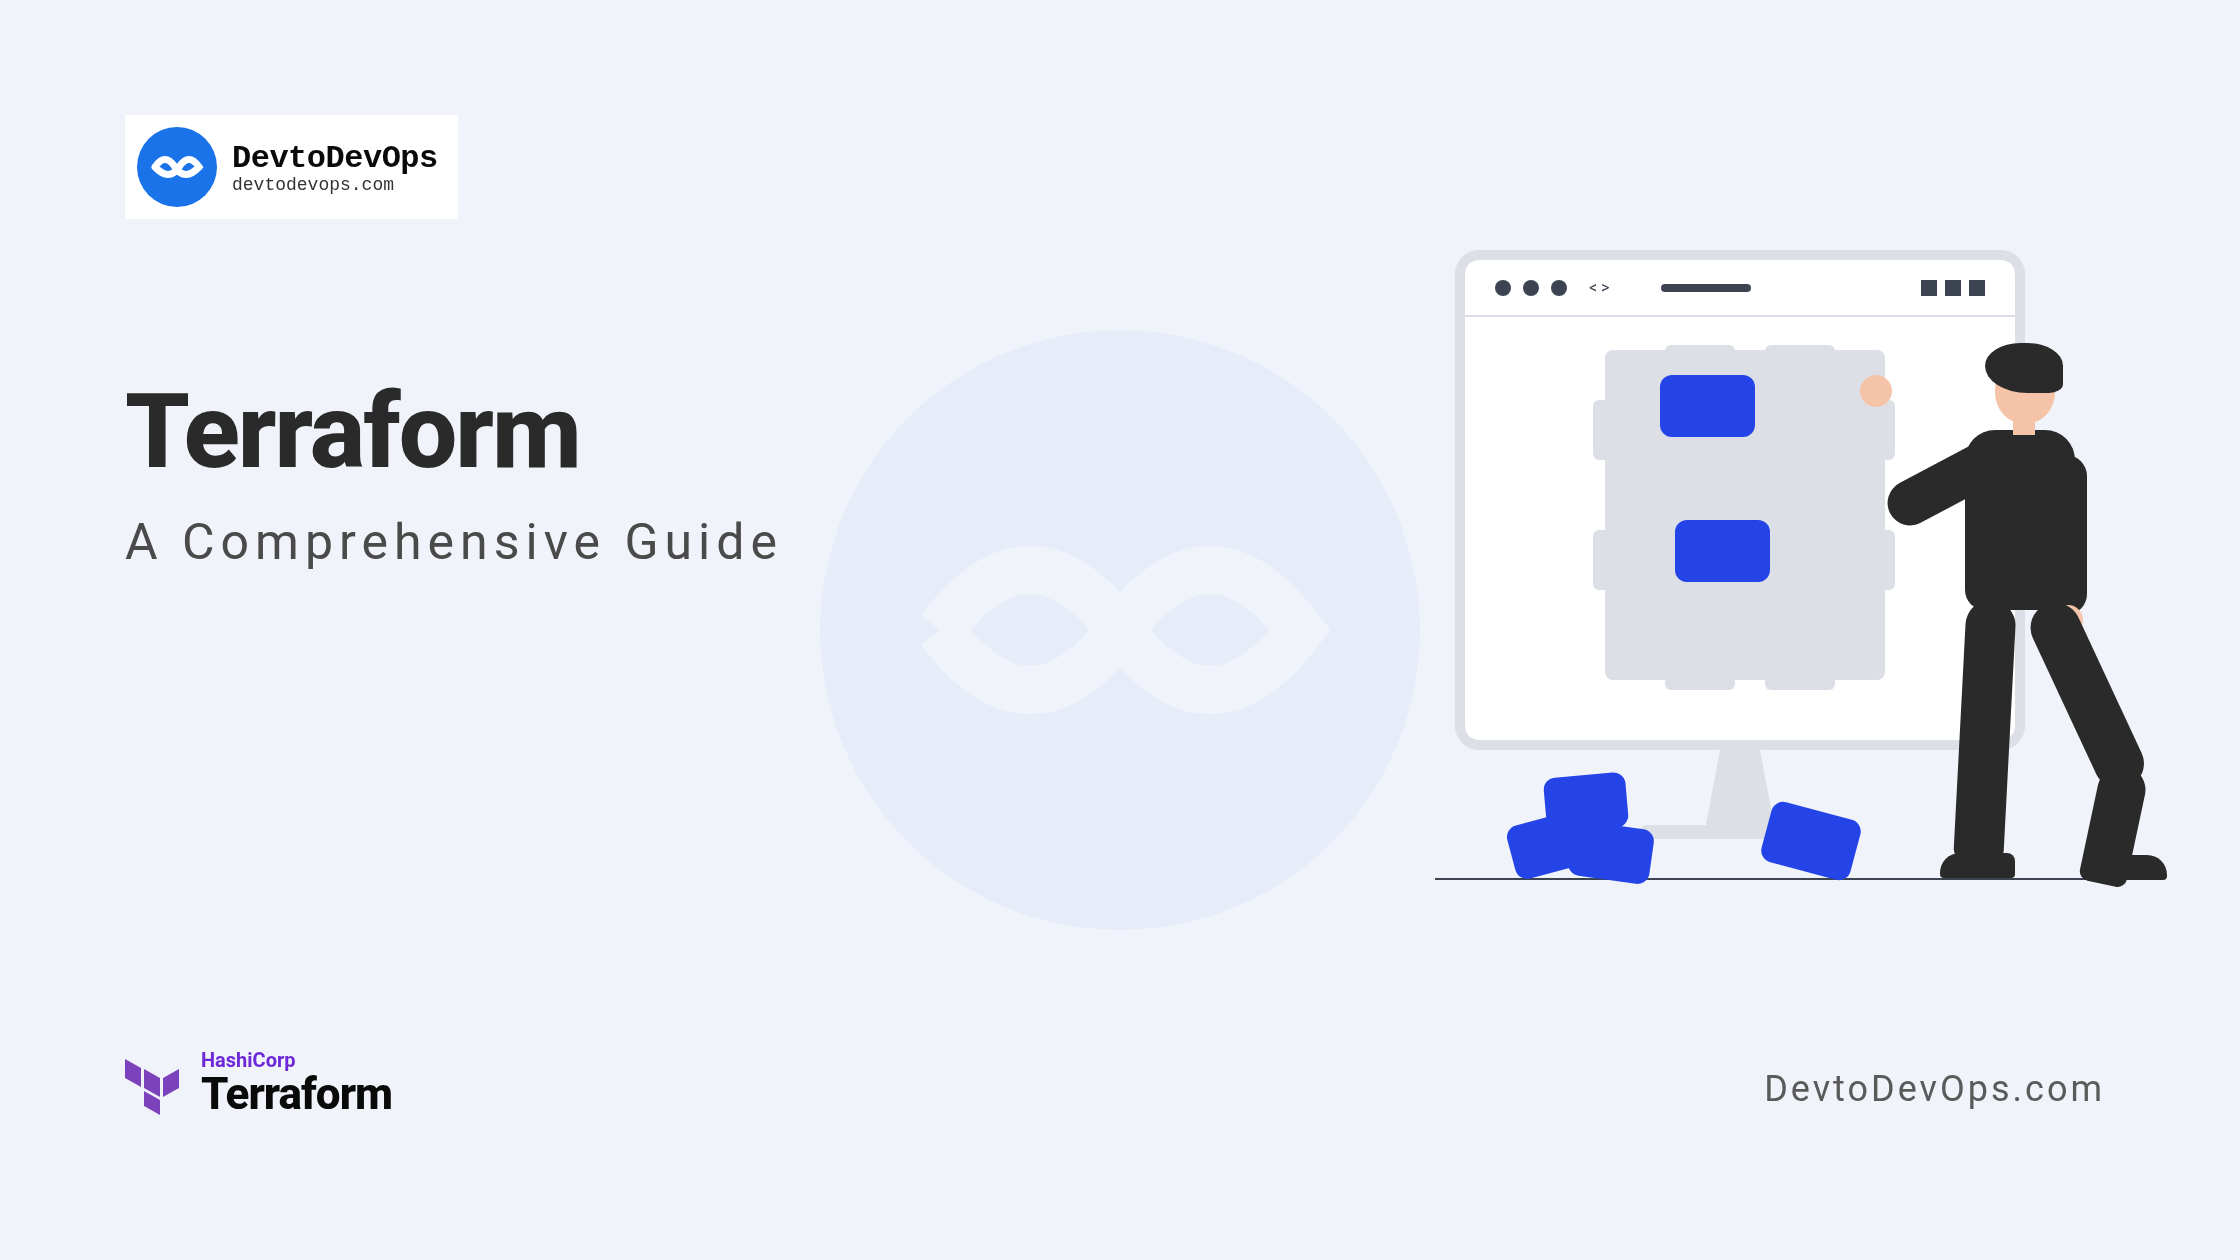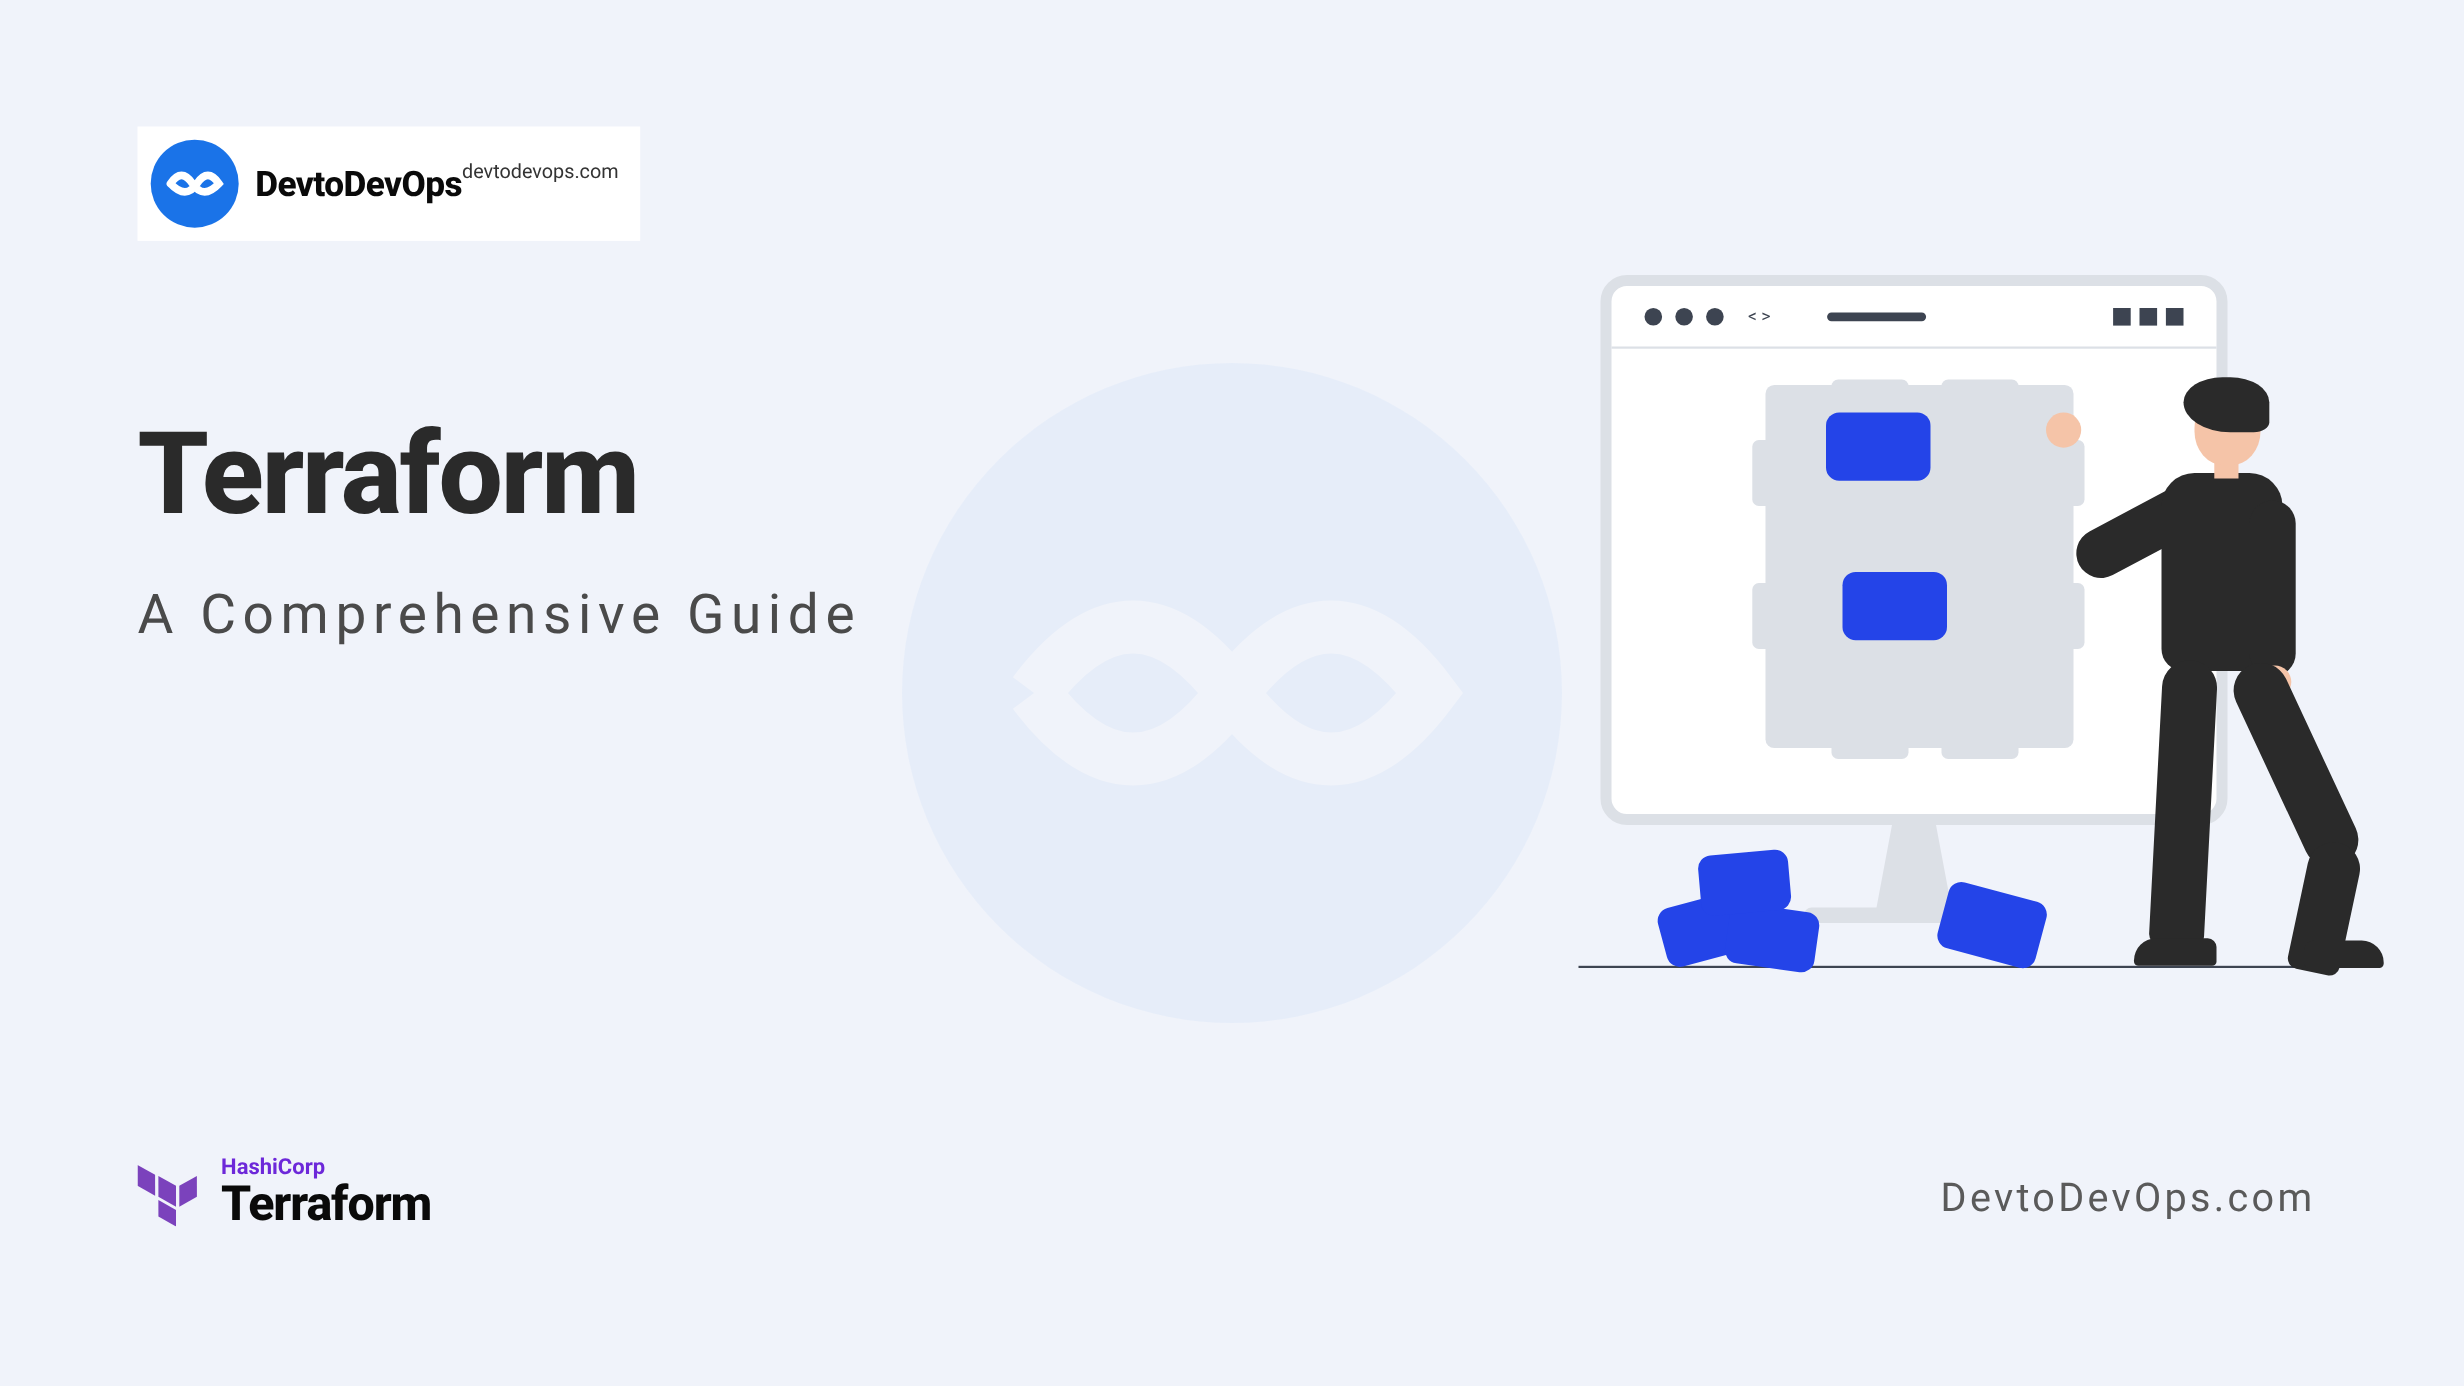--- a/index.html
+++ b/index.html
@@ -44,21 +44,22 @@
       height: 80px;
       background: #1a73e8;
       border-radius: 50%;
       display: flex;
       align-items: center;
       justify-content: center;
     }
     
     .logo-text-group {
       display: flex;
-      flex-direction: row;
+      flex-direction: column;
+      font-family: Liberation Mono, monospace;
     }
     
     .logo-title {
       font-size: 32px;
       font-weight: 800;
       color: #0a0a0a;
       letter-spacing: -0.5px;
     }
     
     .logo-subtitle {
@@ -78,21 +79,21 @@
       font-size: 104px;
       font-weight: 800;
       color: #2a2a2a;
       line-height: 1.2;
       letter-spacing: -2px;
     }
     
     .subtitle {
       font-size: 50px;
       color: #4a4a4a;
-      margin-top: 35px;
+      margin-top: 18px;
       letter-spacing: 6px;
       font-weight: 400;
     }
     
     
     .terraform-logo {
       position: absolute;
       bottom: 140px;
       left: 125px;
       display: flex;

